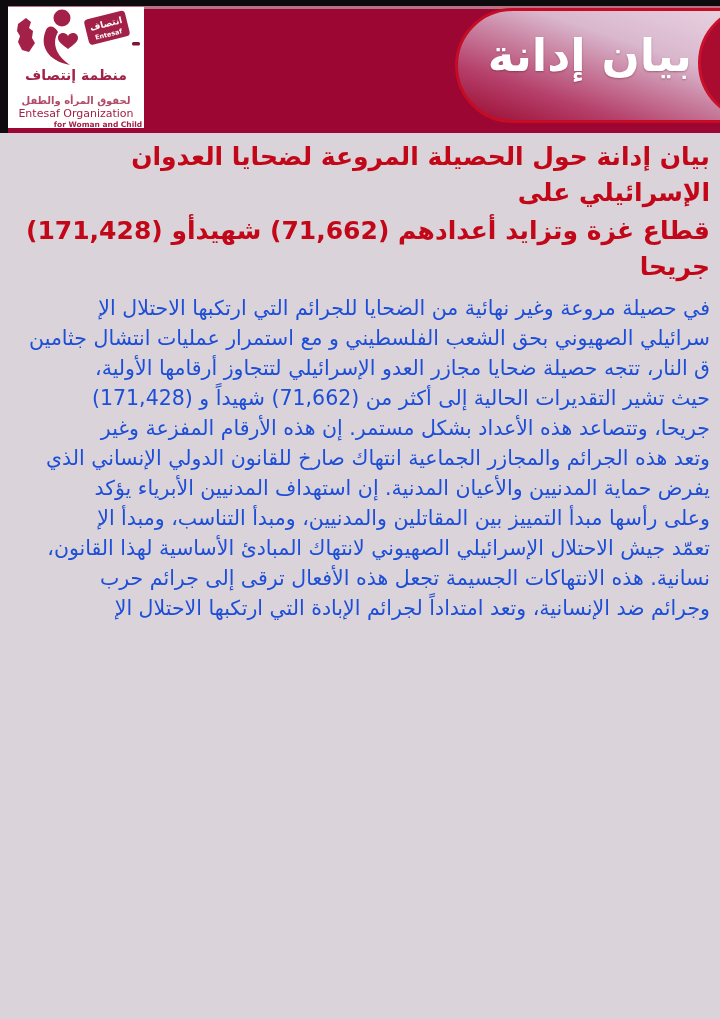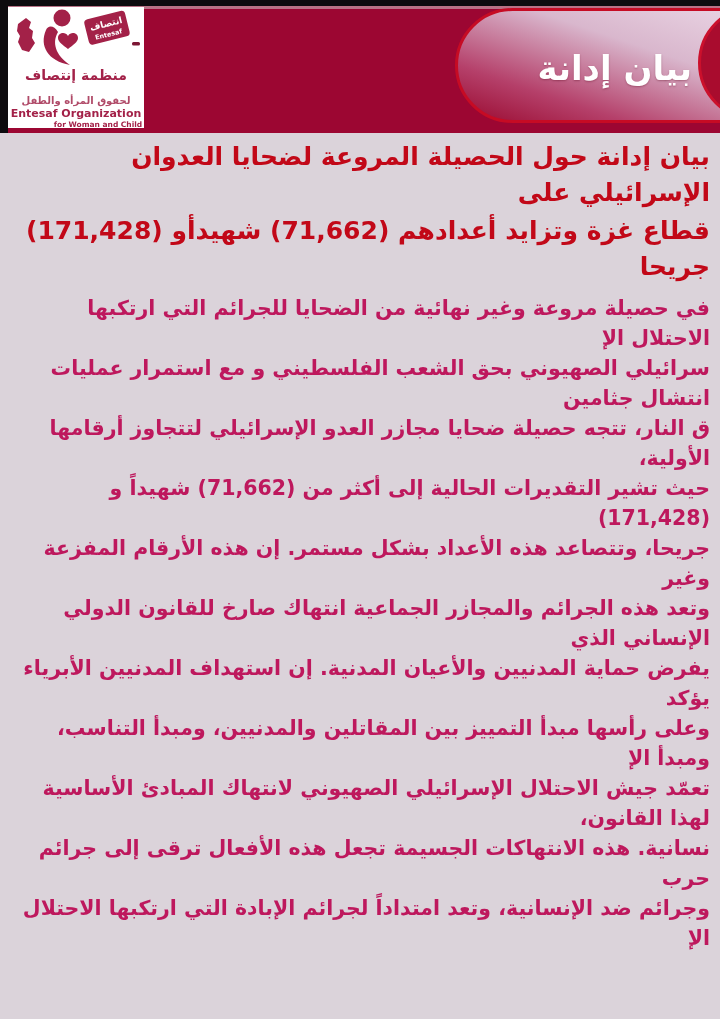--- a/index.html
+++ b/index.html
@@ -40,38 +40,38 @@
     overflow:hidden;
   }
   .logo-art{display:block;margin:1px auto 0 auto;}
   .logo-name-ar{
     color:#a32148;font-weight:bold;font-size:14px;line-height:15px;
   }
   .logo-tagline-ar{
     color:#b04a68;font-weight:bold;font-size:10px;line-height:12px;margin-top:12px;
   }
   .logo-name-en{
-    direction:ltr;color:#a32148;font-weight:bold;font-size:11px;line-height:13px;text-align:center;
+    direction:ltr;color:#a32148;font-weight:normal;font-size:11px;line-height:13px;text-align:center;
   }
   .logo-tagline-en{
     direction:ltr;color:#a32148;font-weight:bold;font-size:7.5px;line-height:10px;margin-left:44px;
   }
 
   .capsule{
     position:absolute;top:8px;left:455px;
     width:330px;height:115px;
     border:3px solid #c60b24;
     border-radius:58px;
     background:linear-gradient(to bottom left,#ecd9e7 0%,#d9b7cd 38%,#b5406a 75%,#9a0a30 100%);
     box-sizing:border-box;
   }
   .banner-title{
-    position:absolute;top:38px;right:28px;
+    position:absolute;top:26px;right:28px;
     color:#ffffff;
-    font-size:34px;font-weight:bold;
+    font-size:45px;font-weight:bold;
     line-height:60px;
     white-space:nowrap;
     text-shadow:0 1px 2px rgba(90,0,25,.35);
   }
   .edge-circle{
     position:absolute;top:5px;right:-94px;
     width:116px;height:116px;border-radius:50%;
     background:#a90c2e;
     border:3px solid #cb102c;
     box-sizing:border-box;
@@ -91,22 +91,22 @@
   }
   .doc-title .line{
     text-align:right;
     line-height:36px;
     text-decoration-thickness:2px;
     text-underline-offset:7px;
     margin-bottom:2px;
   }
   .paragraphs{margin-top:8px;}
   .para{
-    color:#be185d;
-    font-weight:bold;
+    color:#1d4ed8;
+    font-weight:normal;
     font-size:20.5px;
   }
   .para .line{
     text-align:right;
     line-height:30px;
   }
 </style>
 </head>
 <body>
 

